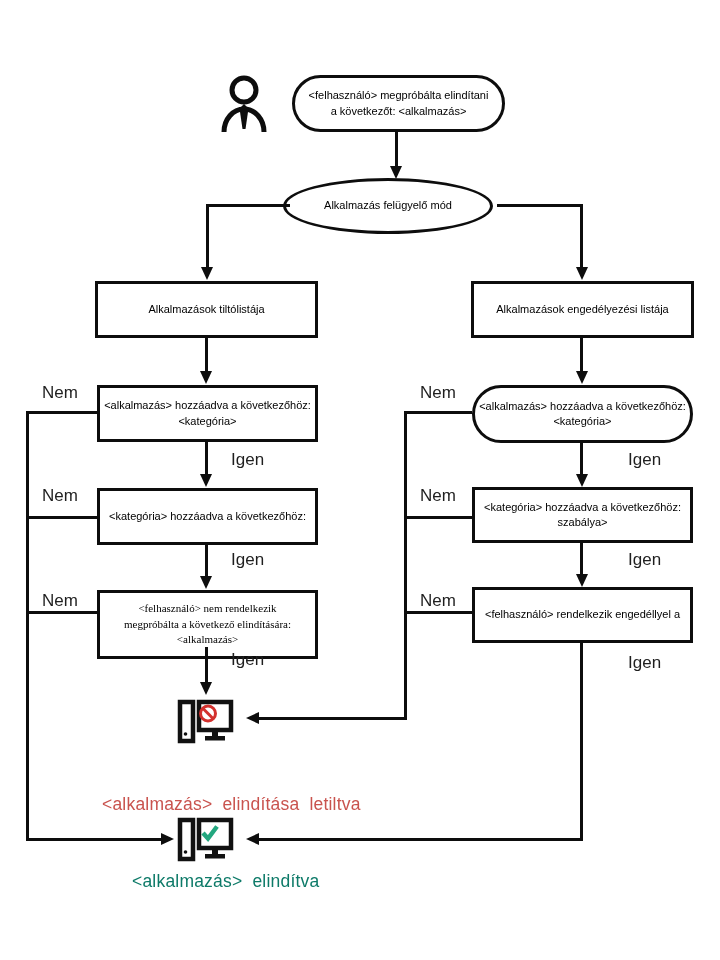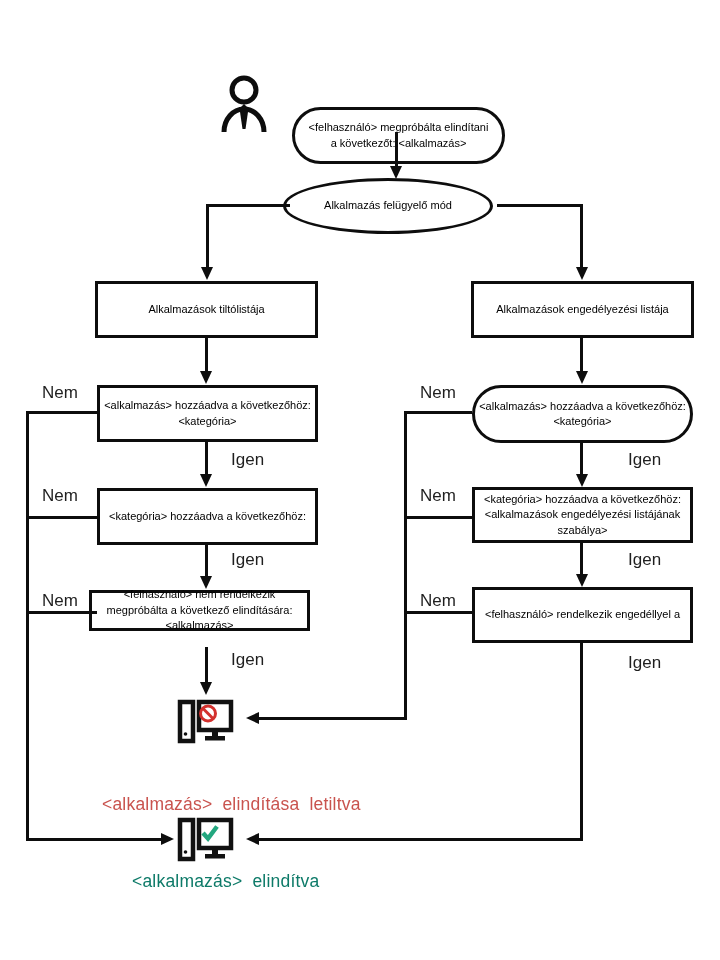--- a/index.html
+++ b/index.html
@@ -29,21 +29,21 @@
 <body>
 
 <div class="canvas">
 
   <svg class="icon" style="left:221px;top:73px;" width="46" height="62" viewBox="0 0 46 62">
     <circle cx="23" cy="17" r="12" fill="none" stroke="#0d0d0d" stroke-width="5"></circle>
     <path d="M 3 59 A 20 23 0 0 1 43 59" fill="none" stroke="#0d0d0d" stroke-width="5"></path>
     <polygon points="23,31 27.5,35.5 24.5,56 21.5,56 18.5,35.5" fill="#0d0d0d"></polygon>
   </svg>
 
-  <div class="node stadium" style="left:292px;top:75px;width:213px;height:57px;margin-top:32px;">
+  <div class="node stadium" style="left:292px;top:75px;width:213px;height:57px;">
     <span>&lt;felhasználó&gt; megpróbálta elindítani</span>
     <span>a következőt: &lt;alkalmazás&gt;</span>
   </div>
 
   <div class="vl" style="left:395px;top:132px;height:35px;"></div>
   <div class="ah-down" style="left:390px;top:166px;"></div>
 
   <div class="node ellipse" style="left:283px;top:178px;width:210px;height:56px;">
     <span>Alkalmazás felügyelő mód</span>
   </div>
@@ -89,37 +89,36 @@
   <div class="vl" style="left:580px;top:443px;height:32px;"></div>
   <div class="ah-down" style="left:576px;top:474px;"></div>
   <div class="edge-label" style="left:628px;top:450px;">Igen</div>
 
   <div class="node" style="left:97px;top:488px;width:221px;height:57px;">
     <span>&lt;kategória&gt; hozzáadva a következőhöz:</span>
   </div>
 
   <div class="node" style="left:472px;top:487px;width:221px;height:56px;">
     <span>&lt;kategória&gt; hozzáadva a következőhöz:</span>
-    <span>&lt;alkalmazások engedélyezési listájának</span>
     <span>szabálya&gt;</span>
   </div>
 
   <div class="edge-label" style="left:42px;top:486px;">Nem</div>
   <div class="hl" style="left:27px;top:516px;width:70px;"></div>
   <div class="edge-label" style="left:420px;top:486px;">Nem</div>
   <div class="hl" style="left:405px;top:516px;width:67px;"></div>
 
   <div class="vl" style="left:205px;top:545px;height:32px;"></div>
   <div class="ah-down" style="left:200px;top:576px;"></div>
   <div class="edge-label" style="left:231px;top:550px;">Igen</div>
   <div class="vl" style="left:580px;top:543px;height:32px;"></div>
   <div class="ah-down" style="left:576px;top:574px;"></div>
   <div class="edge-label" style="left:628px;top:550px;">Igen</div>
 
-  <div class="node" style="left:89px;top:590px;width:221px;height:41px;">
+  <div class="node" style="left:97px;top:590px;width:221px;height:69px;font-family:Liberation Serif, serif;">
     <span>&lt;felhasználó&gt; nem rendelkezik</span>
     <span>megpróbálta a következő elindítására:</span>
     <span>&lt;alkalmazás&gt;</span>
   </div>
 
   <div class="node" style="left:472px;top:587px;width:221px;height:56px;">
     <span>&lt;felhasználó&gt; rendelkezik engedéllyel a</span>
   </div>
 
   <div class="edge-label" style="left:42px;top:591px;">Nem</div>

